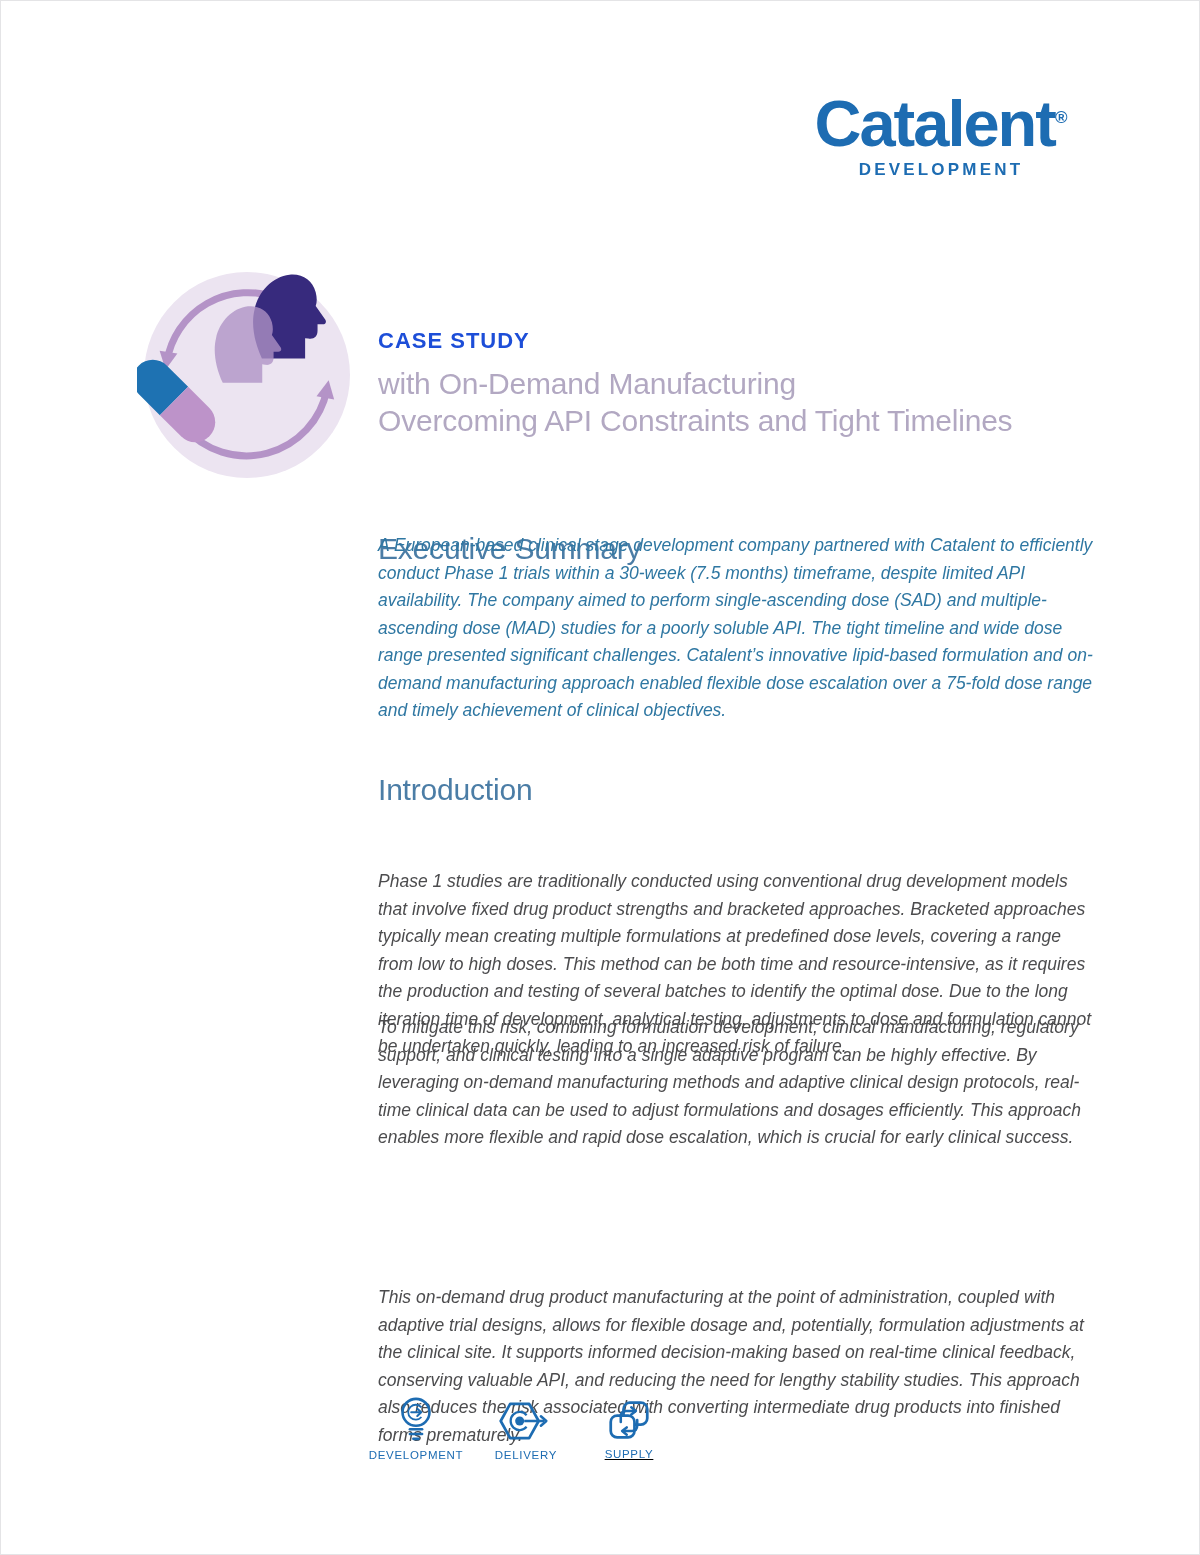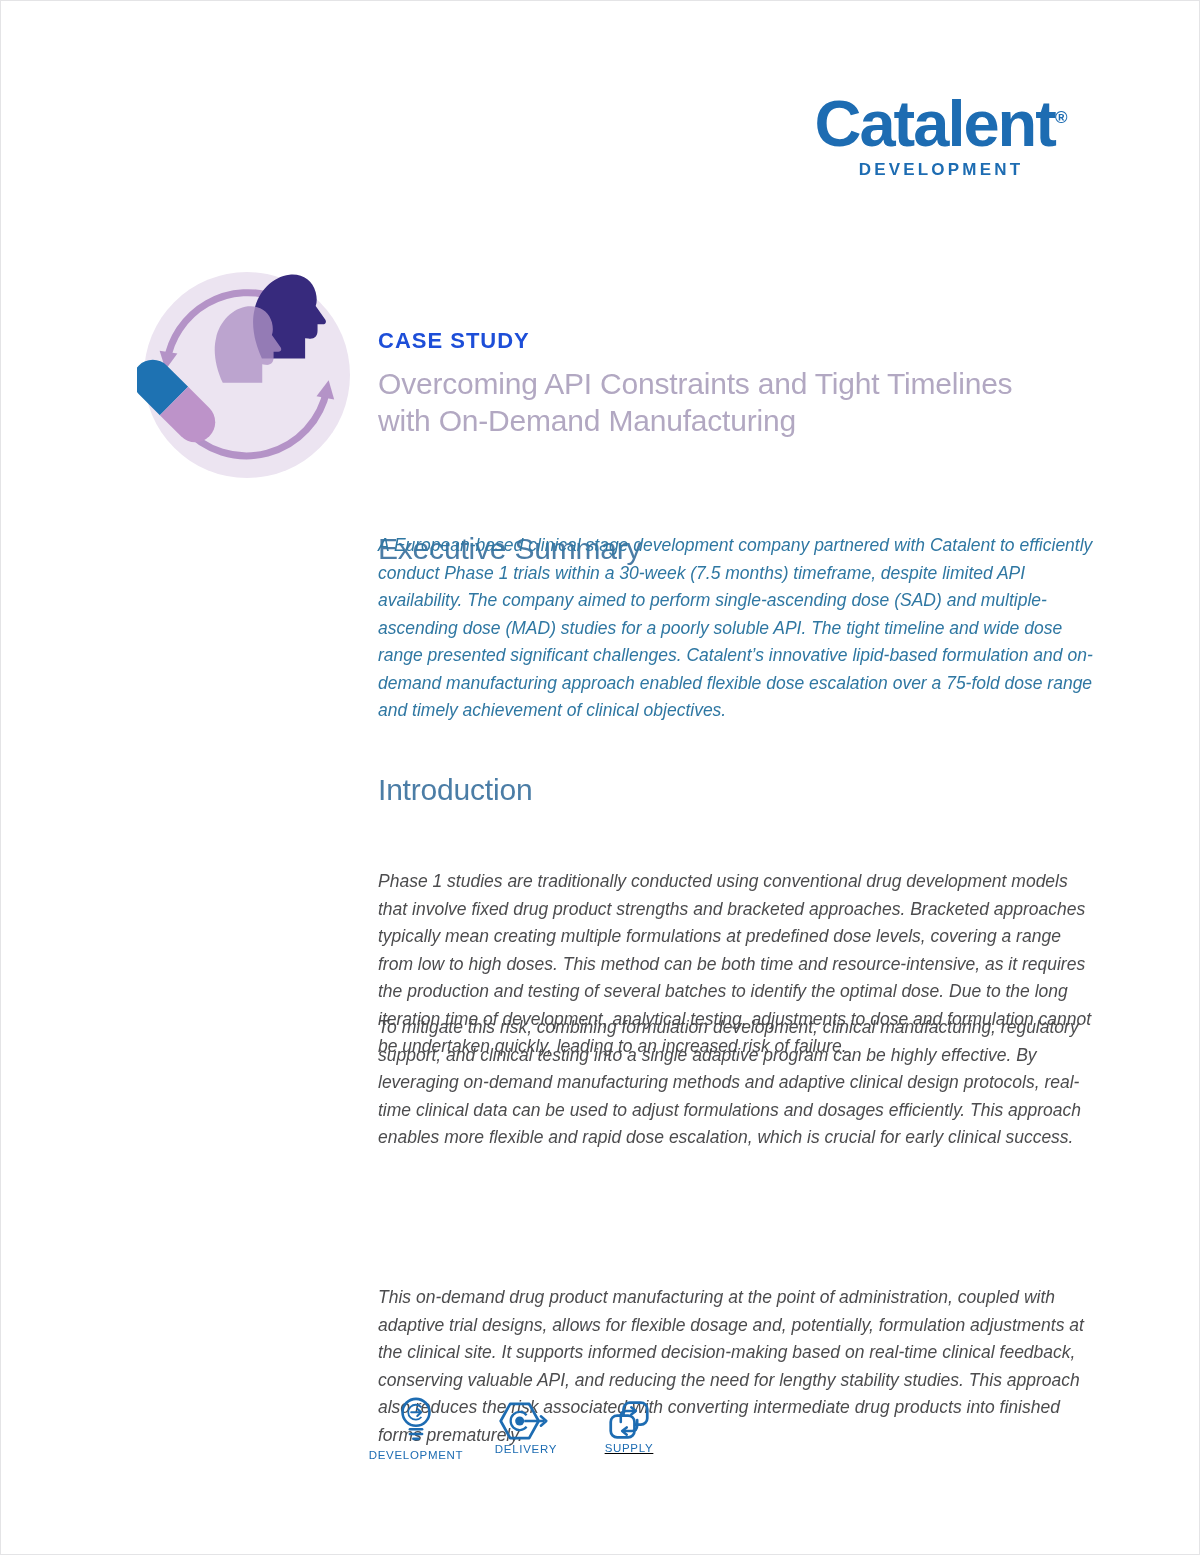--- a/index.html
+++ b/index.html
@@ -37,21 +37,21 @@
   .p-intro-1 { top:819px; }
   .p-intro-2 { top:965px; }
   .p-intro-3 { top:1235px; }
 
   
   .footer-item { position:absolute; width:130px; text-align:center; }
   .fi-dev { left:350px; top:1394px; }
   .fi-del { left:460px; top:1398px; }
   .fi-sup { left:563px; top:1399px;text-decoration:underline; }
   .footer-icon { display:block; margin:0 auto; }
-  .footer-label { font-size:11.5px; color:#1d6cb2; letter-spacing:0.7px; }
+  .footer-label { margin-top:6px; font-size:11.5px; color:#1d6cb2; letter-spacing:0.7px; }
   .fi-dev .footer-label { margin-top:2px; }
 </style>
 </head>
 <body>
 
 <div class="page">
 
   <header class="logo-block">
     <div class="logo-word"><span>Catalent</span><span class="reg">®</span></div>
     <div class="logo-sub">DEVELOPMENT</div>
@@ -75,22 +75,22 @@
                L61,73 L61,95 Z" transform="translate(74,38) scale(0.84)" fill="#ae92c5" opacity="0.78"></path>
       <g transform="translate(37,136) rotate(45)">
         <path d="M0,-20 L-30,-20 A20,20 0 0 0 -30,20 L0,20 Z" fill="#1e72b2"></path>
         <path d="M0,-20 L30,-20 A20,20 0 0 1 30,20 L0,20 Z" fill="#bd93c9"></path>
       </g>
     </svg>
   </div>
 
   <div class="eyebrow">CASE STUDY</div>
   <div class="doc-subtitle">
+    <div>with On-Demand Manufacturing</div>
     <div>Overcoming API Constraints and Tight Timelines</div>
-    <div>with On-Demand Manufacturing</div>
   </div>
 
   <h2 class="h2 h2-exec">Executive Summary</h2>
   <p class="para para-blue p-exec">A European-based clinical stage development company partnered with Catalent to efficiently conduct Phase 1 trials within a 30-week (7.5 months) timeframe, despite limited API availability. The company aimed to perform single-ascending dose (SAD) and multiple-ascending dose (MAD) studies for a poorly soluble API. The tight timeline and wide dose range presented significant challenges. Catalent’s innovative lipid-based formulation and on-demand manufacturing approach enabled flexible dose escalation over a 75-fold dose range and timely achievement of clinical objectives.</p>
 
   <h2 class="h2 h2-intro">Introduction</h2>
   <p class="para para-gray p-intro-1">Phase 1 studies are traditionally conducted using conventional drug development models that involve fixed drug product strengths and bracketed approaches. Bracketed approaches typically mean creating multiple formulations at predefined dose levels, covering a range from low to high doses. This method can be both time and resource-intensive, as it requires the production and testing of several batches to identify the optimal dose. Due to the long iteration time of development, analytical testing, adjustments to dose and formulation cannot be undertaken quickly, leading to an increased risk of failure.</p>
   <p class="para para-gray p-intro-2">To mitigate this risk, combining formulation development, clinical manufacturing, regulatory support, and clinical testing into a single adaptive program can be highly effective. By leveraging on-demand manufacturing methods and adaptive clinical design protocols, real-time clinical data can be used to adjust formulations and dosages efficiently. This approach enables more flexible and rapid dose escalation, which is crucial for early clinical success.</p>
   <p class="para para-gray p-intro-3">This on-demand drug product manufacturing at the point of administration, coupled with adaptive trial designs, allows for flexible dosage and, potentially, formulation adjustments at the clinical site. It supports informed decision-making based on real-time clinical feedback, conserving valuable API, and reducing the need for lengthy stability studies. This approach also reduces the risk associated with converting intermediate drug products into finished forms prematurely.</p>
 

